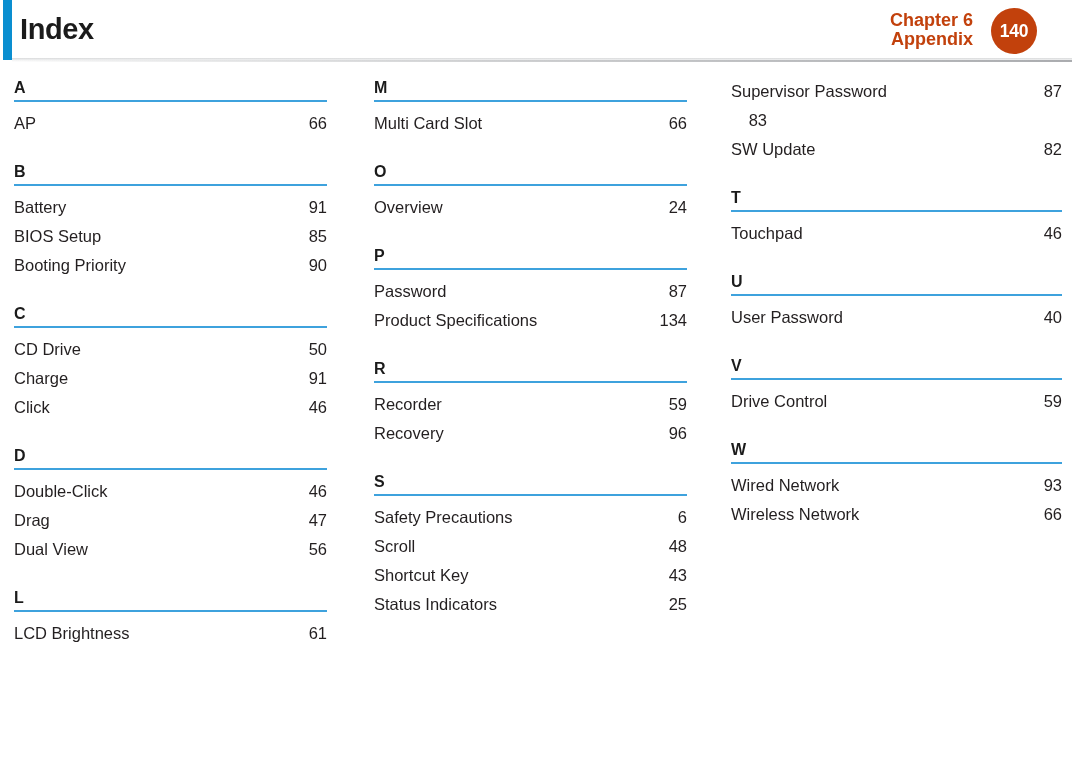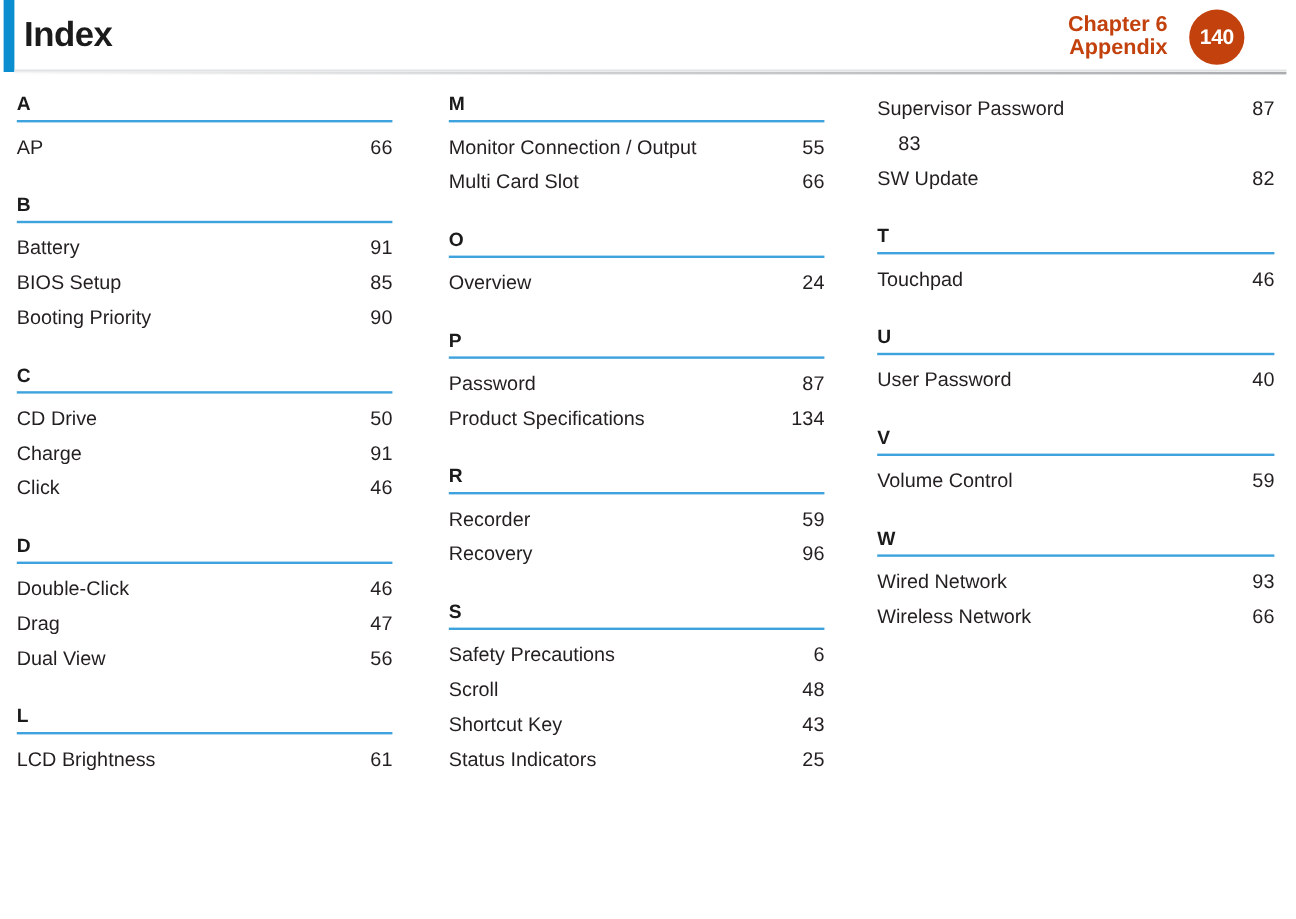--- a/index.html
+++ b/index.html
@@ -205,24 +205,20 @@
         <div class="index-entry">
           <span class="entry-title">LCD Brightness</span>
           <span class="entry-page">61</span>
         </div>
       </div>
     </div>
     <div class="index-column col-2">
       <div class="letter-group">
         <div class="letter-heading">M</div>
         <div class="index-entry">
-          <span class="entry-title">Monitor Connection / Output</span>
-          <span class="entry-page">55</span>
-        </div>
-        <div class="index-entry">
           <span class="entry-title">Multi Card Slot</span>
           <span class="entry-page">66</span>
         </div>
       </div>
       <div class="letter-group">
         <div class="letter-heading">O</div>
         <div class="index-entry">
           <span class="entry-title">Overview</span>
           <span class="entry-page">24</span>
         </div>
@@ -293,21 +289,21 @@
       <div class="letter-group">
         <div class="letter-heading">U</div>
         <div class="index-entry">
           <span class="entry-title">User Password</span>
           <span class="entry-page">40</span>
         </div>
       </div>
       <div class="letter-group">
         <div class="letter-heading">V</div>
         <div class="index-entry">
-          <span class="entry-title">Volume Control</span>
+          <span class="entry-title">Drive Control</span>
           <span class="entry-page">59</span>
         </div>
       </div>
       <div class="letter-group">
         <div class="letter-heading">W</div>
         <div class="index-entry">
           <span class="entry-title">Wired Network</span>
           <span class="entry-page">93</span>
         </div>
         <div class="index-entry">

